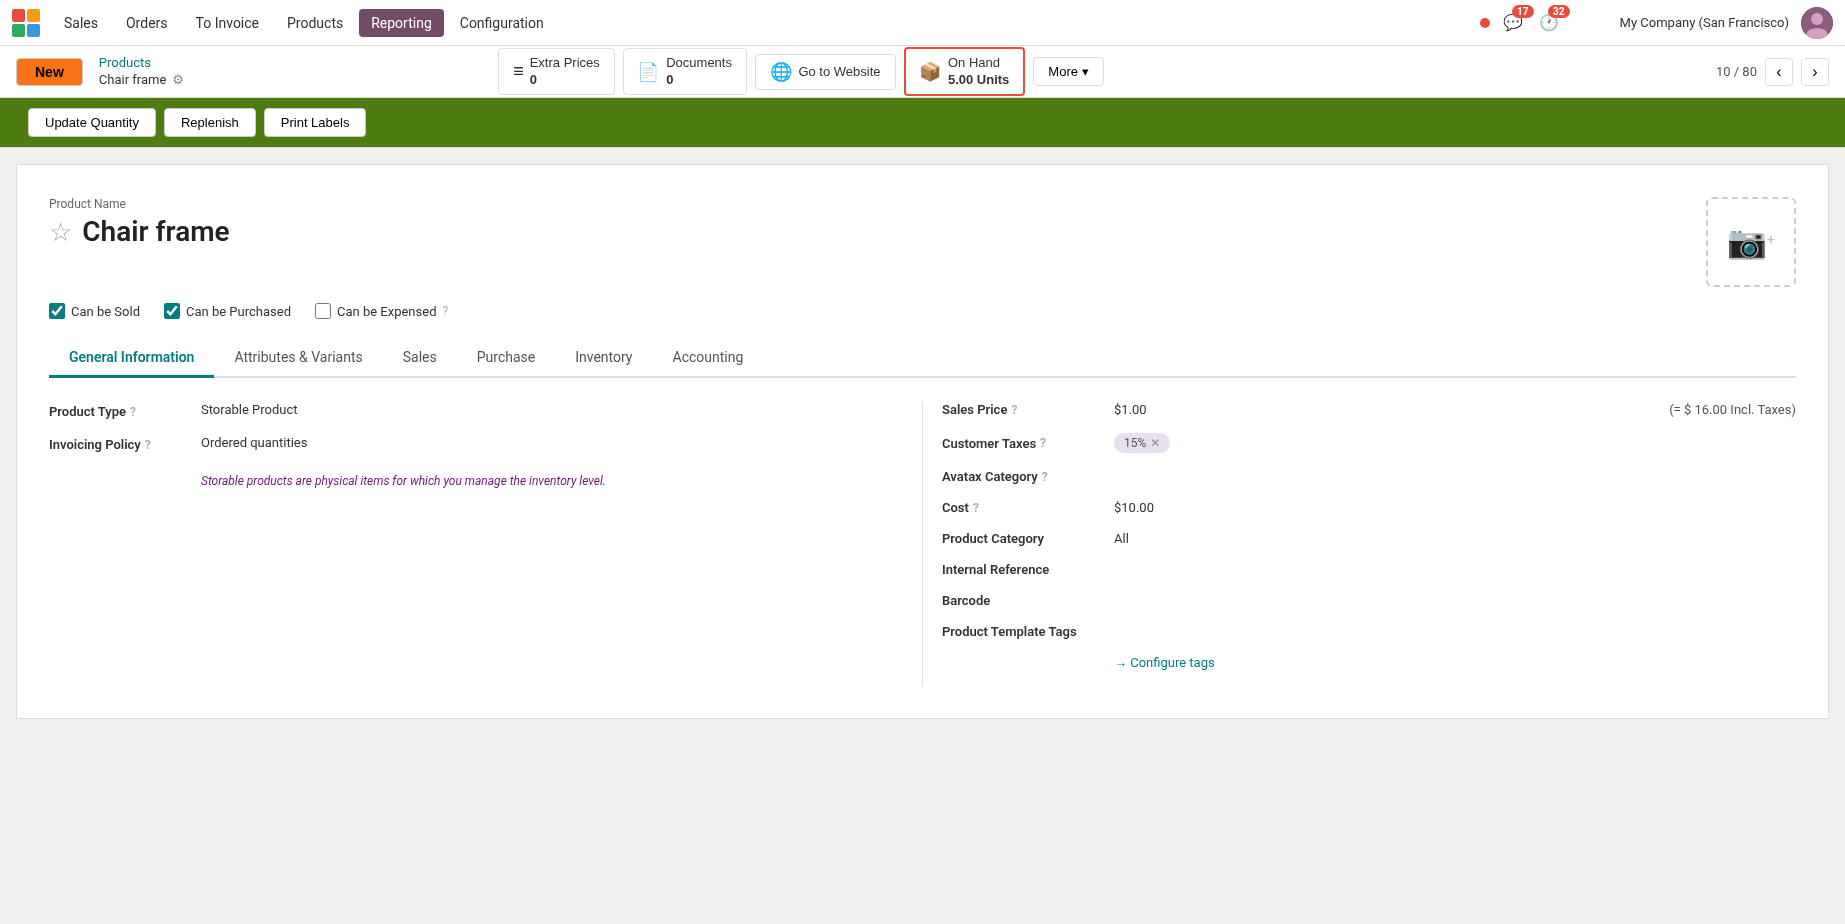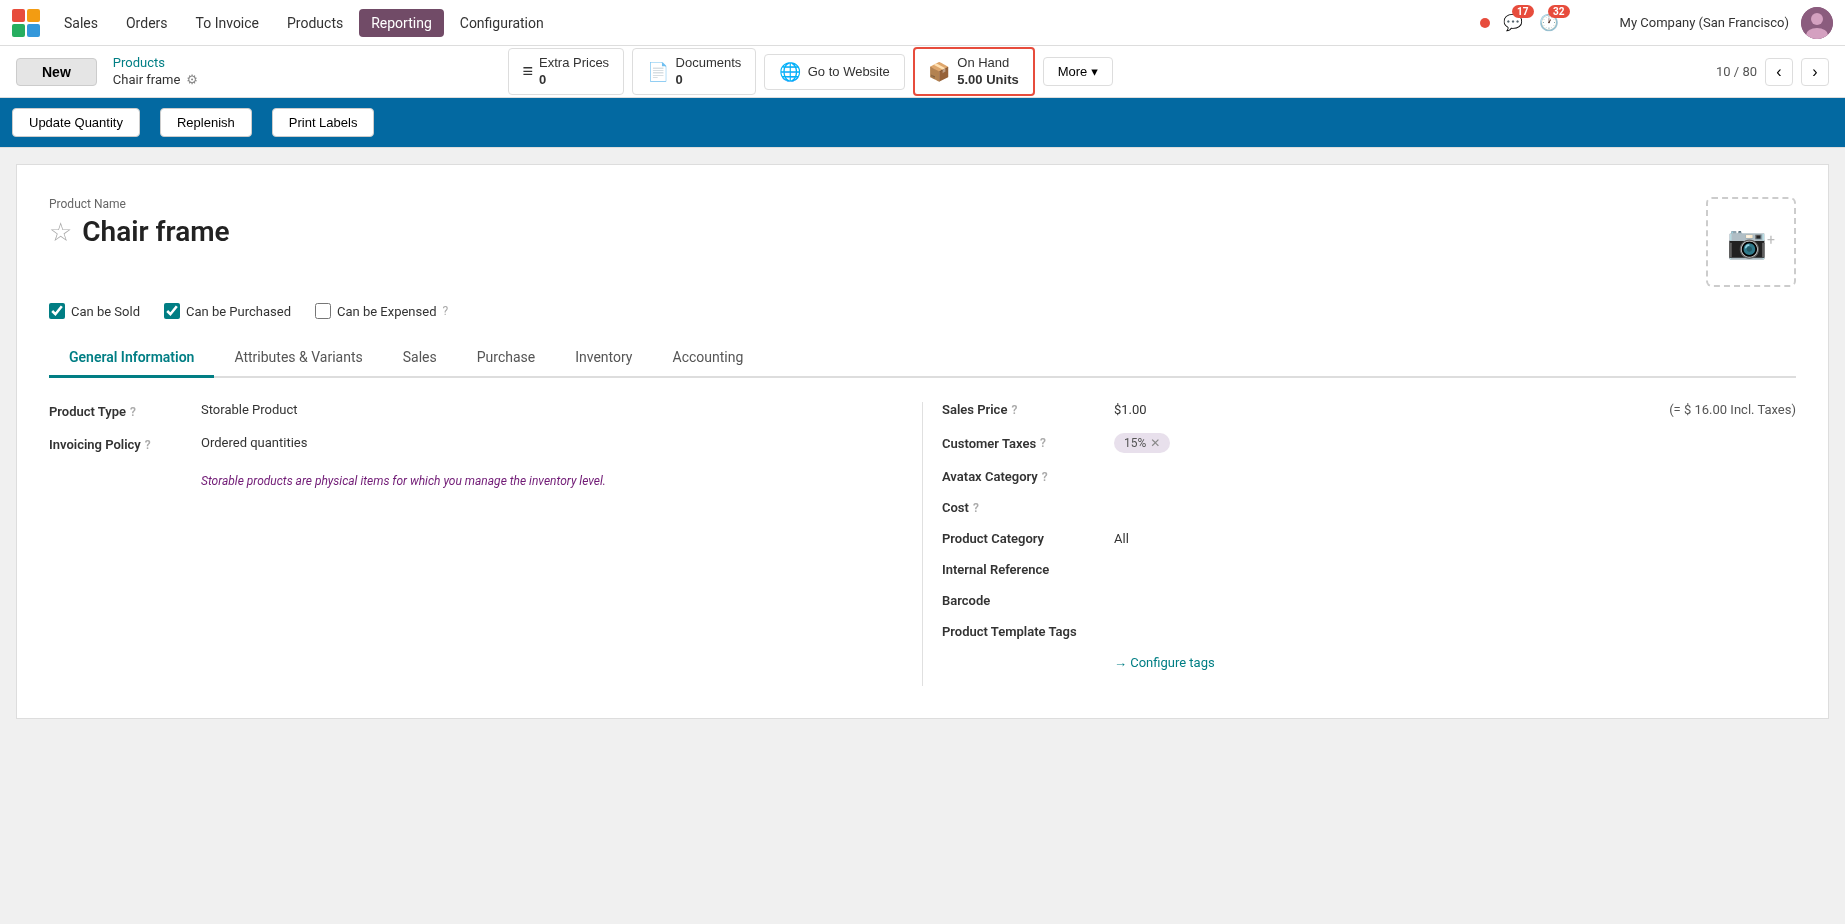--- a/index.html
+++ b/index.html
@@ -82,22 +82,22 @@
       background: #fff;
       border-bottom: 1px solid #ddd;
       display: flex;
       align-items: center;
       padding: 0 16px;
       height: 52px;
       gap: 16px;
     }
     .btn-new {
       border: 1px solid #ccc;
-      background: #e5e5e5;
-      padding: 5px 25px;
+      background: #f97316;
+      padding: 5px 18px;
       border-radius: 4px;
       cursor: pointer;
       font-size: 14px;
       font-weight: 600;
     }
     .breadcrumb {
       display: flex;
       flex-direction: column;
       line-height: 1.3;
     }
@@ -167,26 +167,26 @@
       background: #fff;
       width: 28px; height: 28px;
       border-radius: 4px;
       cursor: pointer;
       display: flex; align-items: center; justify-content: center;
       font-size: 16px;
     }
 
     
     .toolbar {
-      background: #0369a1;
+      background: #4d7c0f;
       border-bottom: 1px solid #ddd;
       display: flex;
       align-items: center;
-      padding: 10px 12px;
-      gap: 20px;
+      padding: 10px 28px;
+      gap: 8px;
     }
     .toolbar-btn {
       padding: 6px 16px;
       border: 1px solid #ccc;
       border-radius: 4px;
       background: #fff;
       cursor: pointer;
       font-size: 13px;
       font-weight: 500;
     }
@@ -558,20 +558,21 @@
             <span>Avatax Category</span>
             <span class="help-icon">?</span>
           </div>
           <div class="right-field-value"></div>
         </div>
         <div class="right-field-row">
           <div class="right-field-label">
             <span>Cost</span>
             <span class="help-icon">?</span>
           </div>
+          <div class="right-field-value">$10.00</div>
         </div>
         <div class="right-field-row">
           <div class="right-field-label">
             <span>Product Category</span>
           </div>
           <div class="right-field-value">All</div>
         </div>
         <div class="right-field-row">
           <div class="right-field-label">
             <span>Internal Reference</span>

